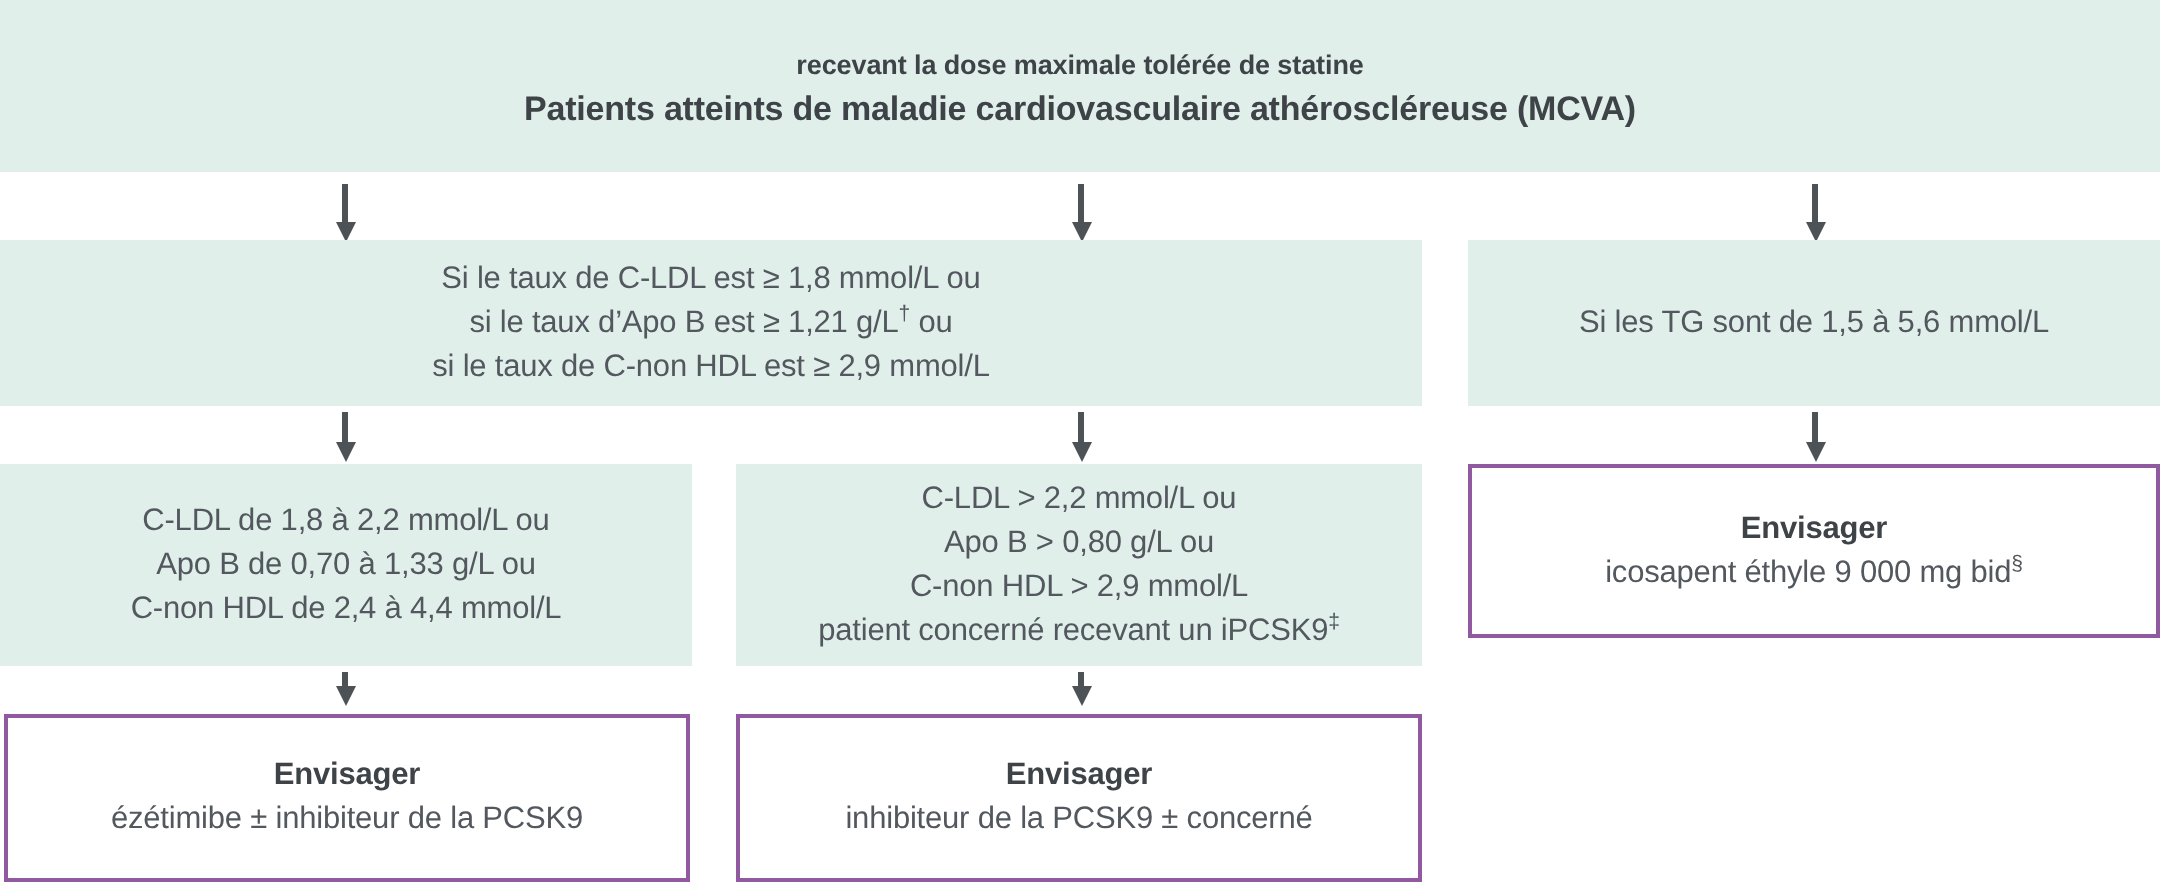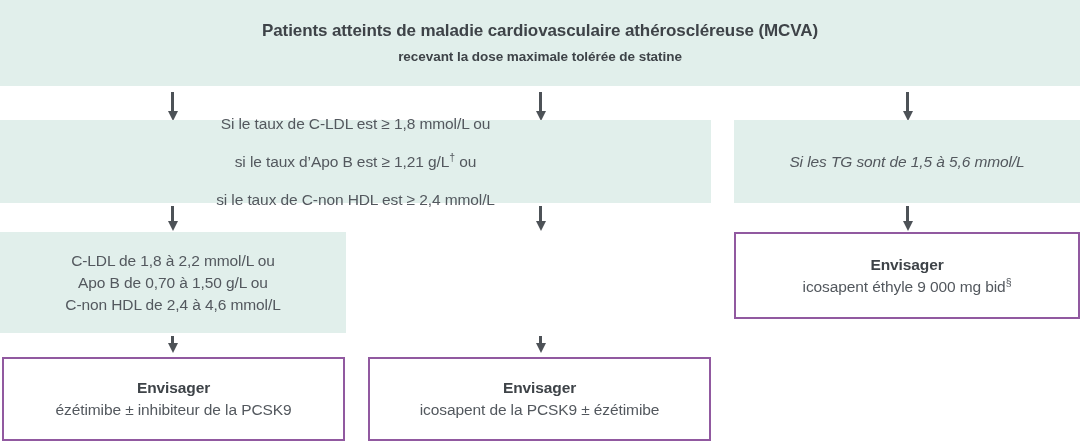--- a/index.html
+++ b/index.html
@@ -84,60 +84,66 @@
     border-right: 5.5px solid transparent;
     border-top: 10px solid #4d5257;
   }
 </style>
 </head>
 <body>
 
 <div id="flowchart">
 
   <div class="box box-teal" style="left:0px; top:0px; width:1080px; height:86px;">
+    <div class="line title-sub">recevant la dose maximale tolérée de statine</div>
     <div class="line title-main">Patients atteints de maladie cardiovasculaire athéroscléreuse (MCVA)</div>
-    <div class="line title-sub">recevant la dose maximale tolérée de statine</div>
   </div>
 
   <div class="arrow" style="left:171px; top:92px; height:20px;"></div>
   <div class="arrow" style="left:539px; top:92px; height:20px;"></div>
   <div class="arrow" style="left:906px; top:92px; height:20px;"></div>
 
-  <div class="box box-teal" style="left:0px; top:120px; width:711px; height:83px;gap:16px;">
+  <div class="box box-teal" style="left:0px; top:120px; width:711px; height:83px;">
     <div class="line body-text">Si le taux de C-LDL est ≥ 1,8 mmol/L ou</div>
     <div class="line body-text"><span>si le taux d’Apo B est ≥ 1,21 g/L</span><sup>†</sup><span> ou</span></div>
-    <div class="line body-text">si le taux de C-non HDL est ≥ 2,4 mmol/L</div>
+    <div class="line body-text">si le taux de C-non HDL est ≥ 2,9 mmol/L</div>
   </div>
 
-  <div class="box box-teal" style="left:734px; top:120px; width:346px; height:83px;font-style:italic;">
+  <div class="box box-teal" style="left:734px; top:120px; width:346px; height:83px;">
     <div class="line body-text">Si les TG sont de 1,5 à 5,6 mmol/L</div>
   </div>
 
   <div class="arrow" style="left:171px; top:206px; height:16px;"></div>
   <div class="arrow" style="left:539px; top:206px; height:16px;"></div>
   <div class="arrow" style="left:906px; top:206px; height:16px;"></div>
 
   <div class="box box-teal" style="left:0px; top:232px; width:346px; height:101px;">
     <div class="line body-text">C-LDL de 1,8 à 2,2 mmol/L ou</div>
-    <div class="line body-text">Apo B de 0,70 à 1,50 g/L ou</div>
-    <div class="line body-text">C-non HDL de 2,4 à 4,6 mmol/L</div>
+    <div class="line body-text">Apo B de 0,70 à 1,33 g/L ou</div>
+    <div class="line body-text">C-non HDL de 2,4 à 4,4 mmol/L</div>
   </div>
 
+  <div class="box box-teal" style="left:368px; top:232px; width:343px; height:101px;">
+    <div class="line body-text">C-LDL &gt; 2,2 mmol/L ou</div>
+    <div class="line body-text">Apo B &gt; 0,80 g/L ou</div>
+    <div class="line body-text">C-non HDL &gt; 2,9 mmol/L</div>
+    <div class="line body-text"><span>patient concerné recevant un iPCSK9</span><sup>‡</sup></div>
+  </div>
 
   <div class="box box-outline" style="left:734px; top:232px; width:346px; height:87px;">
     <div class="line strong-line">Envisager</div>
     <div class="line body-text"><span>icosapent éthyle 9 000 mg bid</span><sup>§</sup></div>
   </div>
 
   <div class="arrow" style="left:171px; top:336px; height:8px;"></div>
   <div class="arrow" style="left:539px; top:336px; height:8px;"></div>
 
   <div class="box box-outline" style="left:2px; top:357px; width:343px; height:84px;">
     <div class="line strong-line">Envisager</div>
     <div class="line body-text">ézétimibe ± inhibiteur de la PCSK9</div>
   </div>
 
   <div class="box box-outline" style="left:368px; top:357px; width:343px; height:84px;">
     <div class="line strong-line">Envisager</div>
-    <div class="line body-text">icosapent de la PCSK9 ± ézétimibe</div>
+    <div class="line body-text">inhibiteur de la PCSK9 ± concerné</div>
   </div>
 
 </div>
 
 </body></html>

